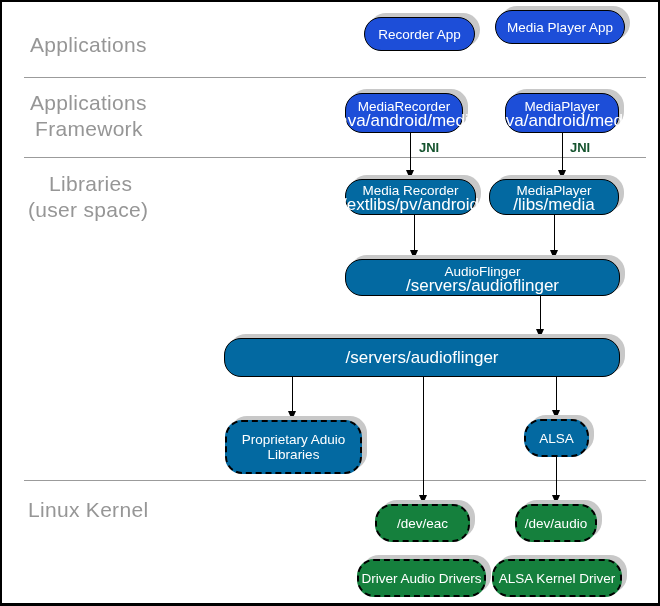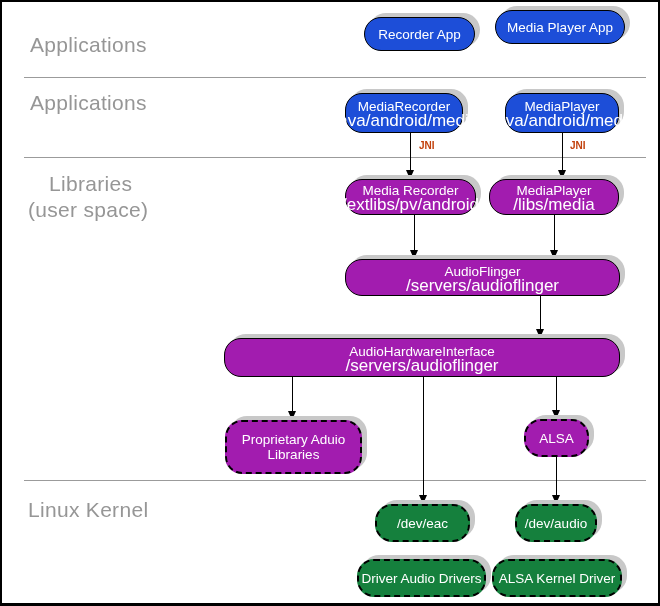--- a/index.html
+++ b/index.html
@@ -11,36 +11,37 @@
   .layer-label{
     position:absolute;color:#969696;font-size:21px;letter-spacing:.3px;white-space:nowrap;
   }
   .divider{position:absolute;left:22px;width:622px;height:1px;background:#9b9b9b;}
   .node{
     position:absolute;display:flex;flex-direction:column;align-items:center;justify-content:center;
     box-sizing:border-box;border:1.5px solid #000;border-radius:17px;color:#fff;text-align:center;
     box-shadow:5px -4px 0 #c8c8c8;line-height:1;
   }
   .blue{background:#1d4ed8;}
-  .green{background:#a21caf;}
+  .green{background:#0369a1;}
   .red{background:#15803d;text-align:right;}
   .dashed{border:2px dashed #000;}
   .t{font-size:13.5px;line-height:15px;white-space:nowrap;}
   .p{font-size:17px;line-height:13px;white-space:nowrap;}
   .vline{position:absolute;width:1.5px;background:#000;}
   .ahead{position:absolute;width:0;height:0;border-left:4.5px solid transparent;border-right:4.5px solid transparent;border-top:9px solid #000;}
-  .edge-label{position:absolute;color:#c2410c;font-size:10px;font-weight:bold;white-space:nowrap;}
+  .edge-label{position:absolute;color:#14532d;font-size:13px;font-weight:bold;white-space:nowrap;}
 </style>
 </head>
 <body>
 
 <div class="frame">
 
   <div class="layer-label" style="left:28px;top:31px">Applications</div>
   <div class="layer-label" style="left:28px;top:89px">Applications</div>
+  <div class="layer-label" style="left:33px;top:115px">Framework</div>
   <div class="layer-label" style="left:47px;top:170px">Libraries</div>
   <div class="layer-label" style="left:26px;top:196px">(user space)</div>
   <div class="layer-label" style="left:26px;top:496px">Linux Kernel</div>
 
   <div class="divider" style="top:75px"></div>
   <div class="divider" style="top:155px"></div>
   <div class="divider" style="top:478px"></div>
 
   <div class="node blue" style="left:362px;top:15px;width:111px;height:34px">
     <span class="t">Recorder App</span>
@@ -82,21 +83,20 @@
 
   <div class="node green" style="left:343px;top:257px;width:275px;height:37px">
     <span class="t">AudioFlinger</span>
     <span class="p">/servers/audioflinger</span>
   </div>
 
   <div class="vline" style="left:537.5px;top:294px;height:33px"></div>
   <div class="ahead" style="left:533.5px;top:327px"></div>
 
   <div class="node green" style="left:222px;top:336px;width:396px;height:39px">
-    <span class="t">AudioHardwareInterface</span>
     <span class="p">/servers/audioflinger</span>
   </div>
 
   <div class="vline" style="left:289.5px;top:375px;height:34px"></div>
   <div class="ahead" style="left:285.5px;top:409px"></div>
   <div class="vline" style="left:553.5px;top:375px;height:33px"></div>
   <div class="ahead" style="left:549.5px;top:408px"></div>
   <div class="vline" style="left:420.5px;top:375px;height:118px"></div>
   <div class="ahead" style="left:416.5px;top:493px"></div>
 

